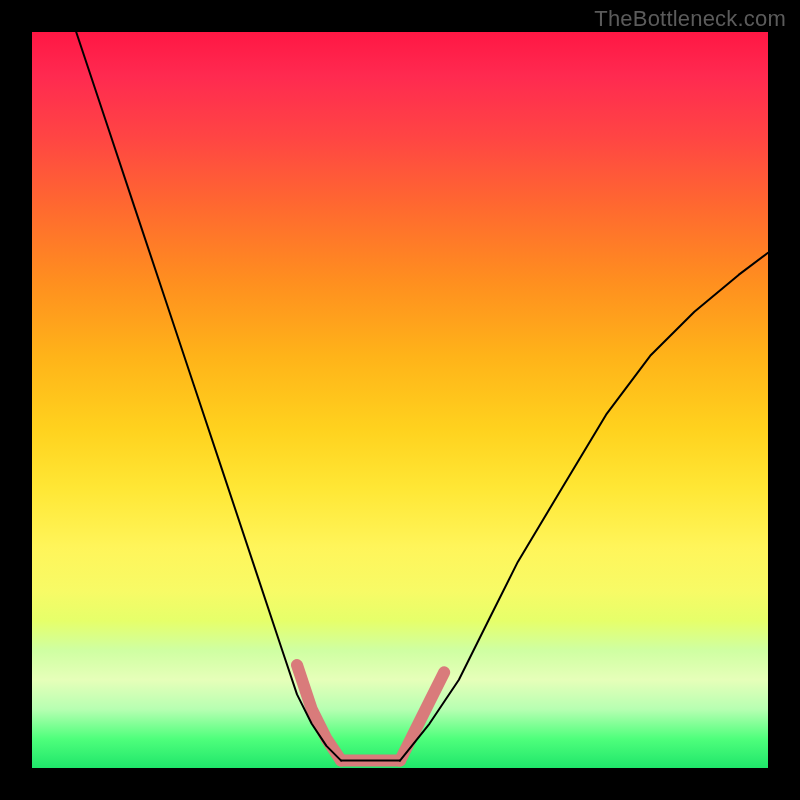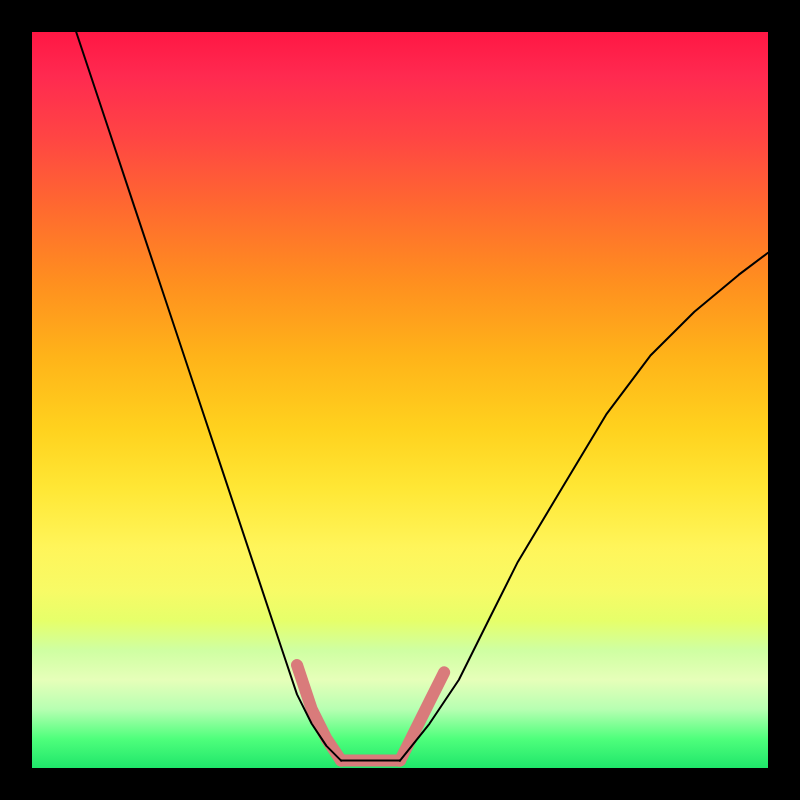--- a/index.html
+++ b/index.html
@@ -75,20 +75,21 @@
     stroke: #d97b7b; 
     stroke-width: 12;
     stroke-linecap: round;
     stroke-linejoin: round;
   }
 </style>
 </head>
 <body>
 
 <div class="frame">
+  <div class="watermark">TheBottleneck.com</div>
 
   <div class="plot">
     <svg class="curves" viewBox="0 0 736 736">
 
       <g>
         <polyline class="marker" points="265.0,633.0 279.7,677.1 294.4,706.6 309.1,728.6"></polyline>
         <polyline class="marker" points="309.1,728.6 338.6,728.6 368.0,728.6"></polyline>
         <polyline class="marker" points="368.0,728.6 382.7,699.2 397.4,669.8 412.2,640.3"></polyline>
       </g>
 

